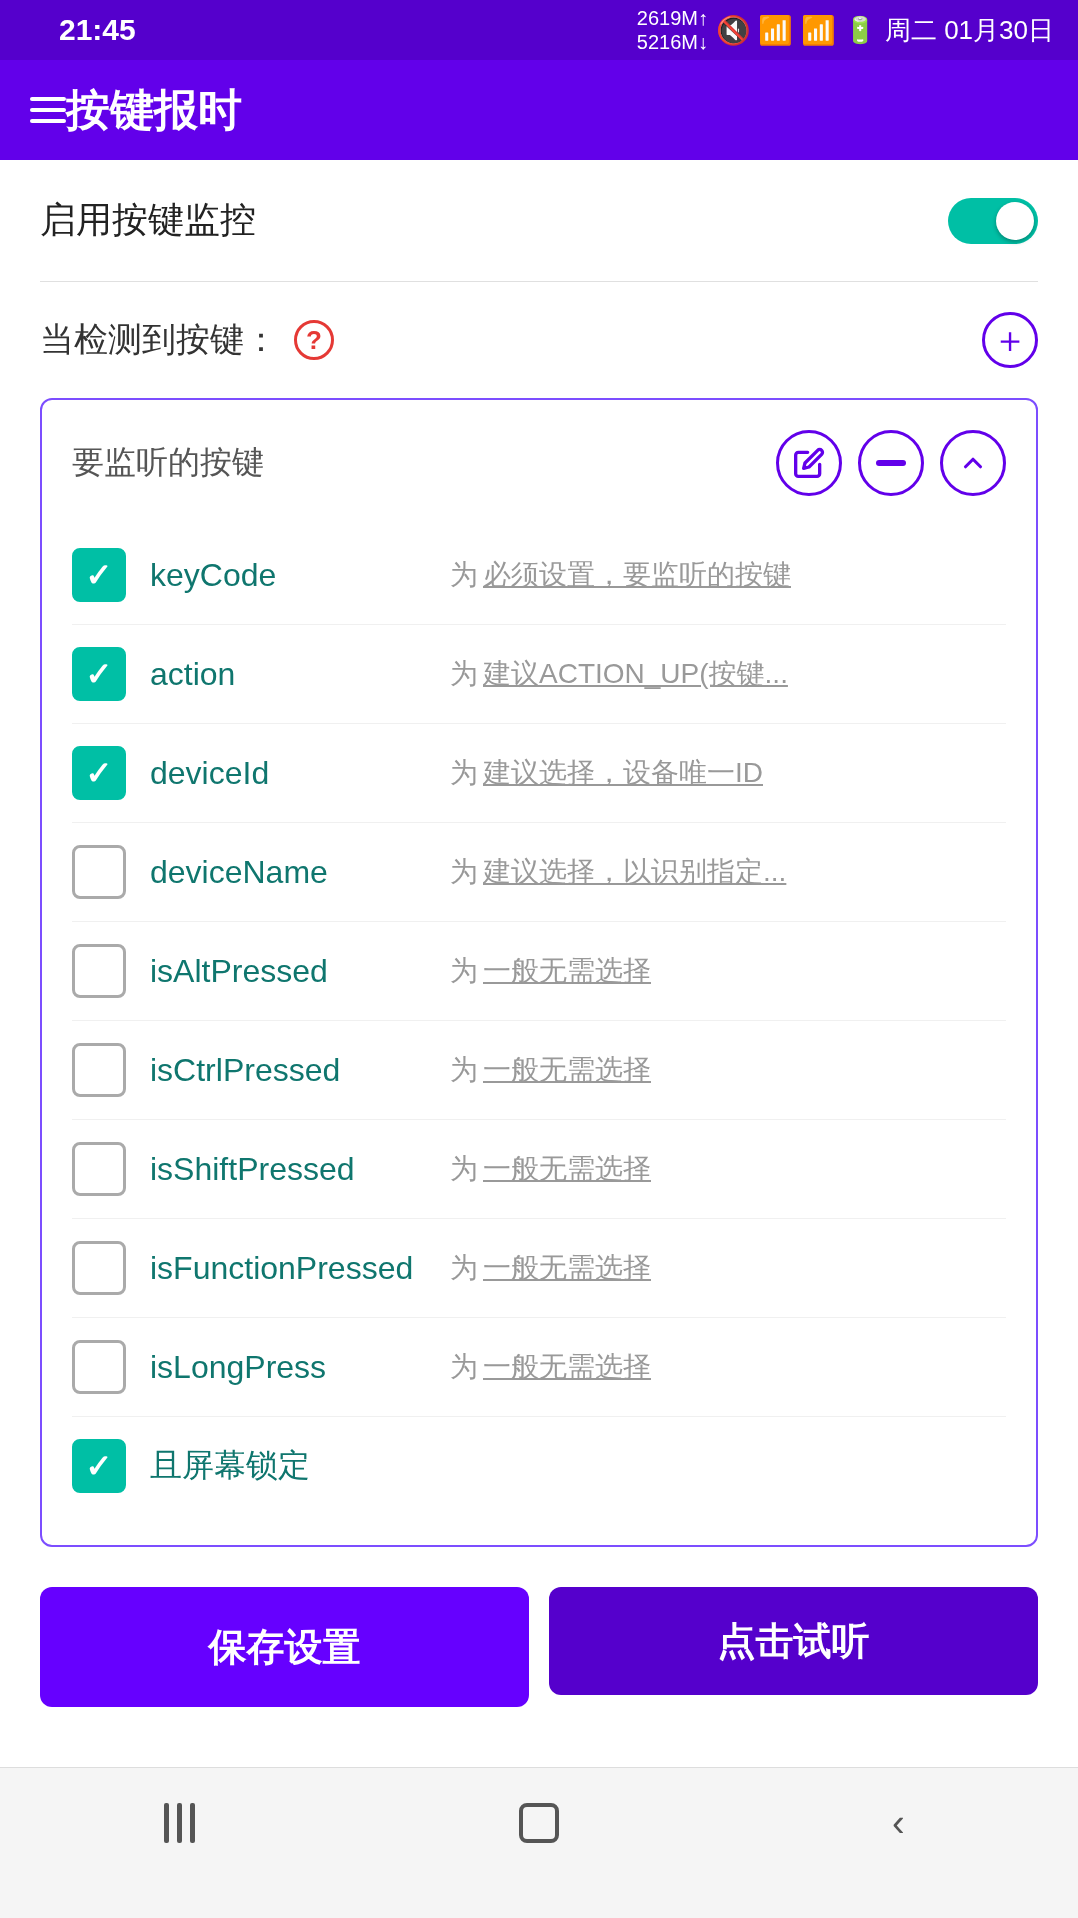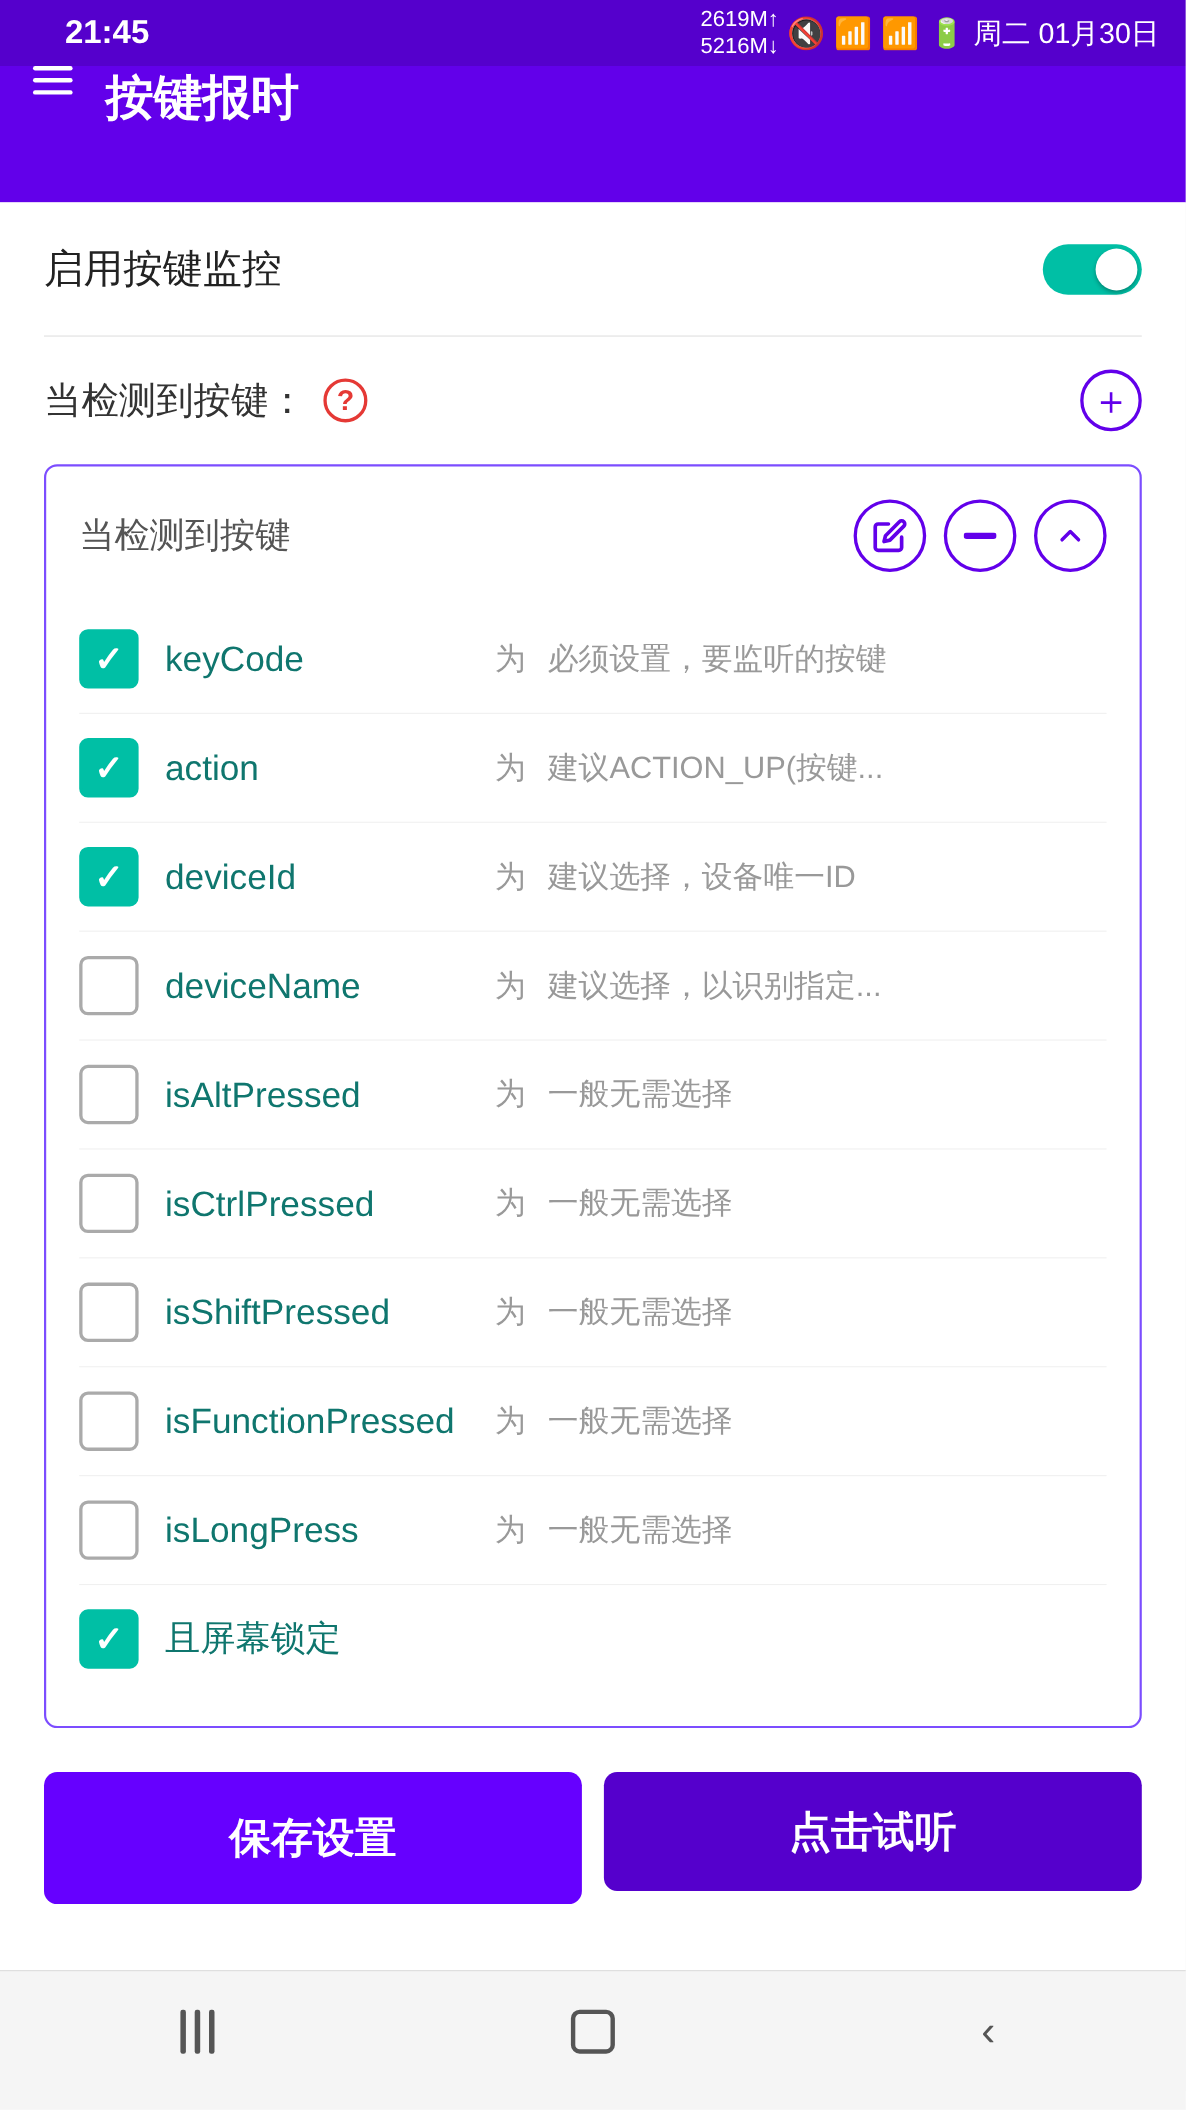--- a/index.html
+++ b/index.html
@@ -29,23 +29,23 @@
       align-items: center;
       gap: 8px;
       font-size: 22px;
     }
 
     
     .top-bar {
       background: #6200ea;
       color: white;
       display: flex;
+      align-items: center;
       padding: 0 30px;
-      height: 124px;
-      gap: 30px;
+      height: 100px;
     }
     .hamburger-icon {
       display: flex;
       flex-direction: column;
       gap: 7px;
       cursor: pointer;
     }
     .hamburger-icon span {
       display: block;
       width: 36px;
@@ -214,25 +214,26 @@
       min-width: 280px;
     }
     .cb-for {
       font-size: 28px;
       color: #999;
       margin-left: 20px;
     }
     .cb-desc {
       font-size: 28px;
       color: #999;
-      margin-left: 20px;
+      margin-left: 5px;
       flex: 1;
       overflow: hidden;
       text-overflow: ellipsis;
       white-space: nowrap;
+      text-decoration: underline;
     }
 
     
     .bottom-buttons {
       display: flex;
       gap: 20px;
       padding: 40px 0 20px;
       background: white;
     }
     .btn-save {
@@ -339,21 +340,21 @@
     <div class="detect-label-area">
       <span class="detect-label">当检测到按键：</span>
       <div class="help-icon">?</div>
     </div>
     <div class="add-icon">＋</div>
   </div>
 
   <div class="settings-card">
 
     <div class="card-header">
-      <span class="card-title">当检测到按键</span>
+      <span class="card-title">要监听的按键</span>
       <div class="card-actions">
         <div class="card-action-btn">
           <svg width="32" height="32" viewBox="0 0 24 24" fill="none" stroke="#6200ea" stroke-width="2.5" stroke-linecap="round" stroke-linejoin="round">
             <path d="M11 4H4a2 2 0 0 0-2 2v14a2 2 0 0 0 2 2h14a2 2 0 0 0 2-2v-7"></path>
             <path d="M18.5 2.5a2.121 2.121 0 0 1 3 3L12 15l-4 1 1-4 9.5-9.5z"></path>
           </svg>
         </div>
         <div class="card-action-btn">
           <svg width="30" height="6" viewBox="0 0 30 6">
             <rect x="0" y="0" width="30" height="6" rx="3" fill="#6200ea"></rect>

